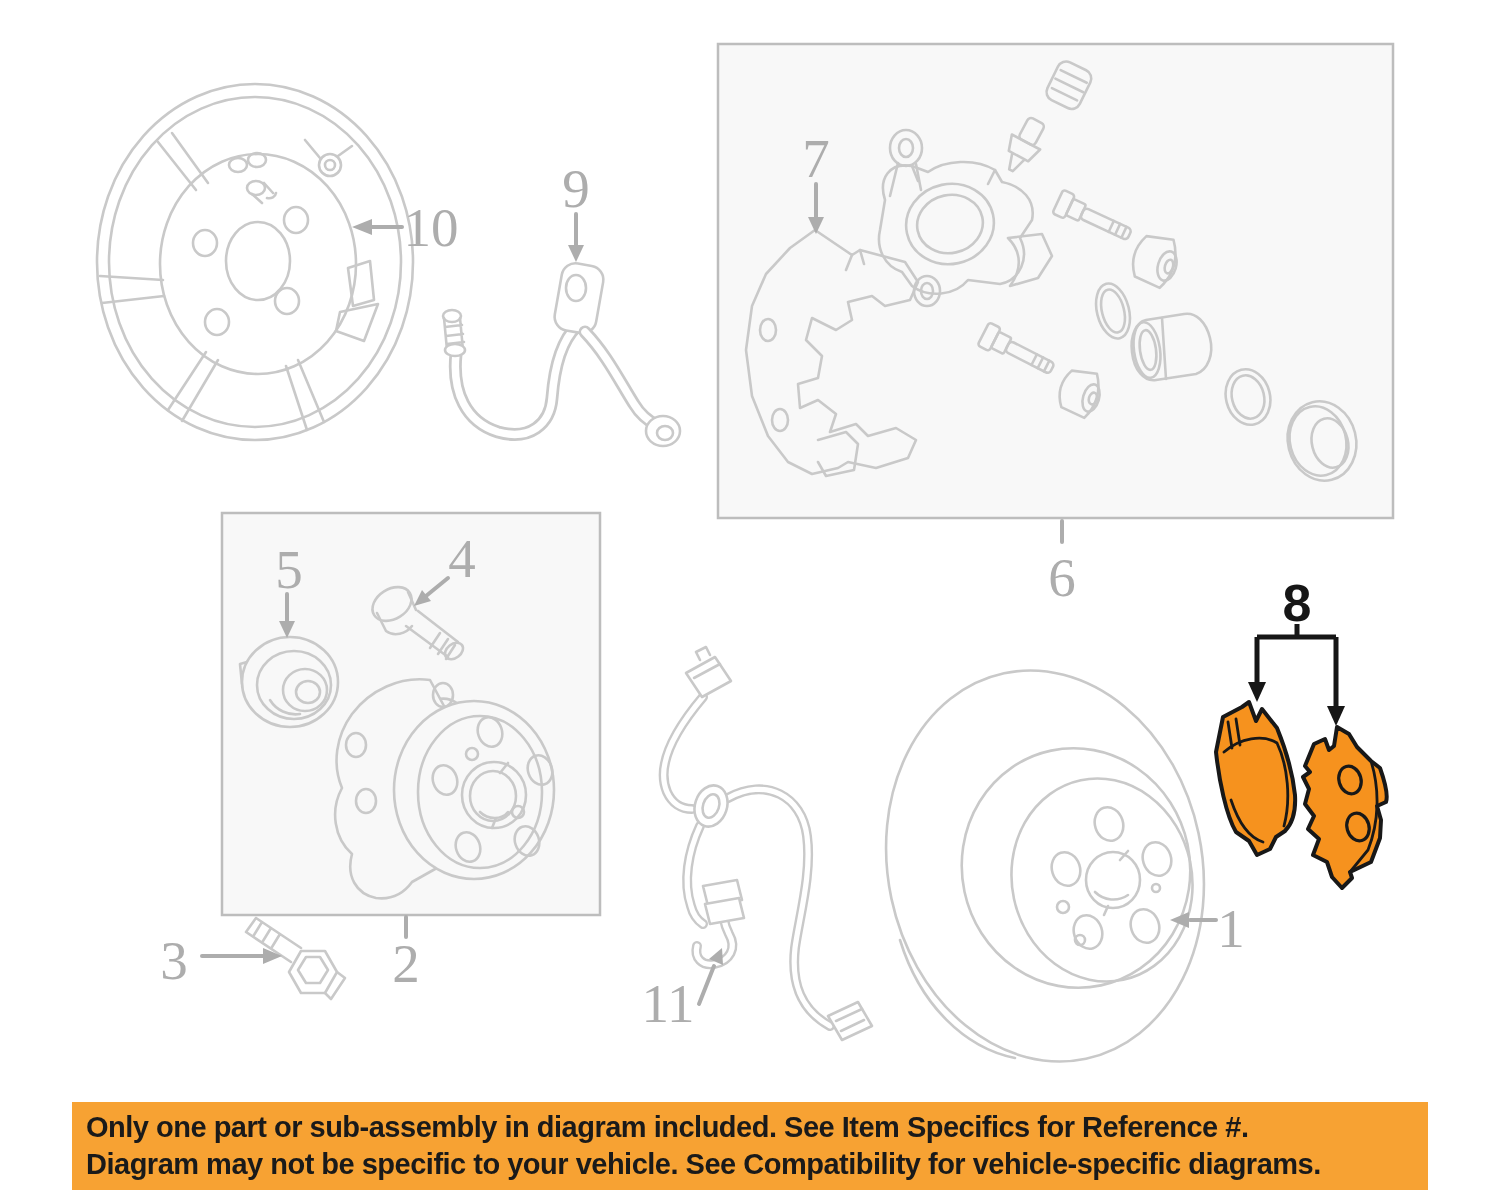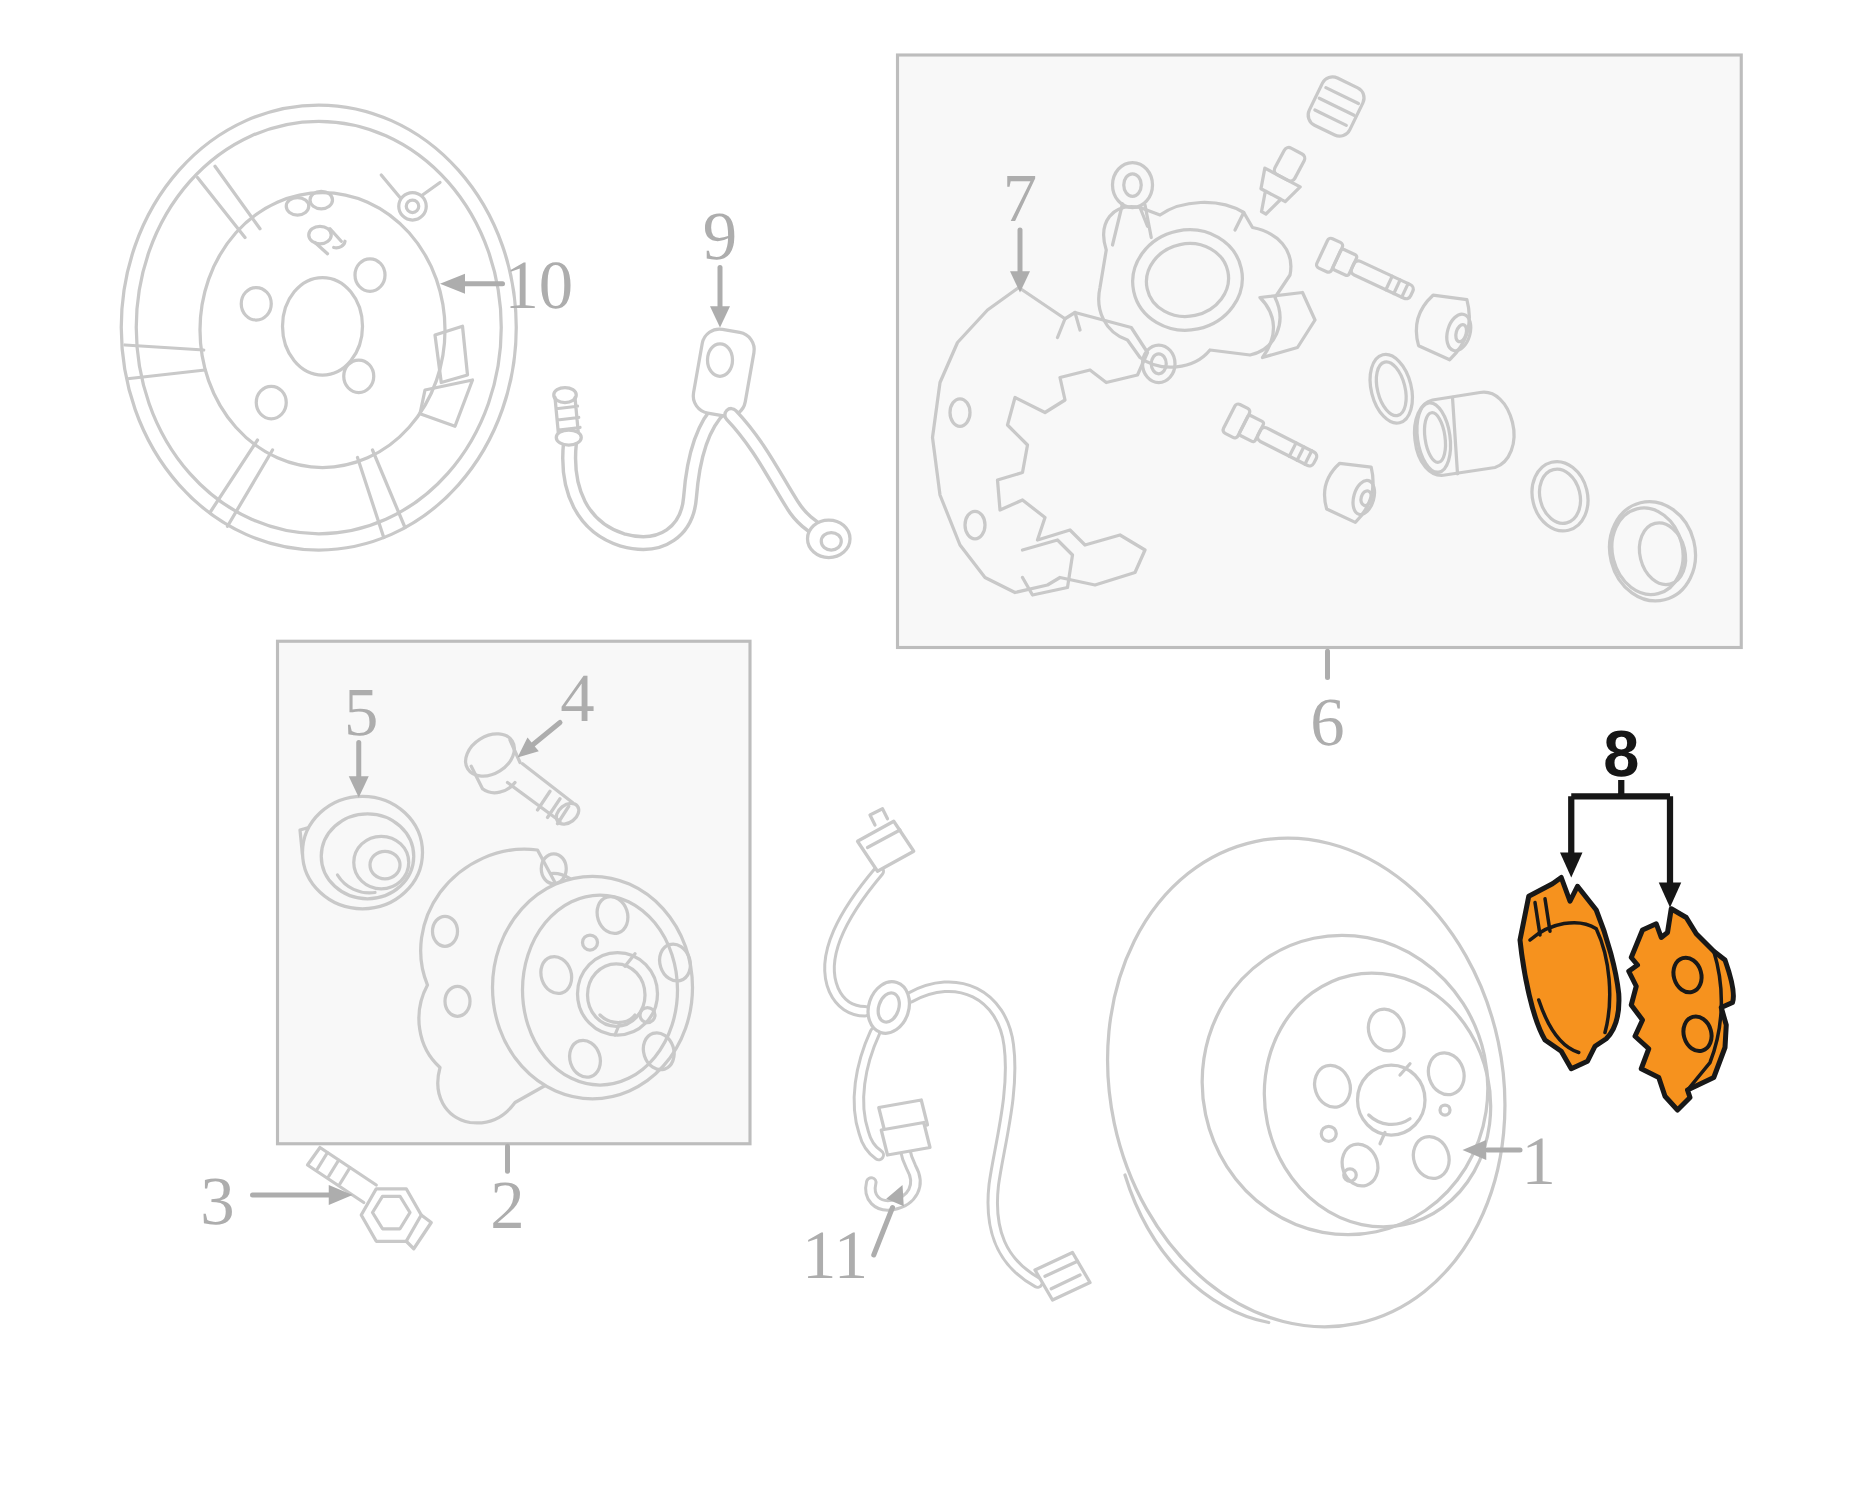--- a/index.html
+++ b/index.html
@@ -304,13 +304,17 @@
     </g>
     <g>
       <path class="karrow" d="M1297,624 L1297,637 M1257,637 L1336,637 M1257,637 L1257,684 M1336,637 L1336,708"></path>
       <polygon class="khead" points="1257,702 1248,682 1266,682"></polygon>
       <polygon class="khead" points="1336,726 1327,706 1345,706"></polygon>
       <text class="lbl8" x="1297" y="621">8</text>
     </g>
   </g>
 </svg>
 
+<div class="banner">
+  <div>Only one part or sub-assembly in diagram included. See Item Specifics for Reference #.</div>
+  <div>Diagram may not be specific to your vehicle. See Compatibility for vehicle-specific diagrams.</div>
 </div>
+</div>
 
 </body></html>

